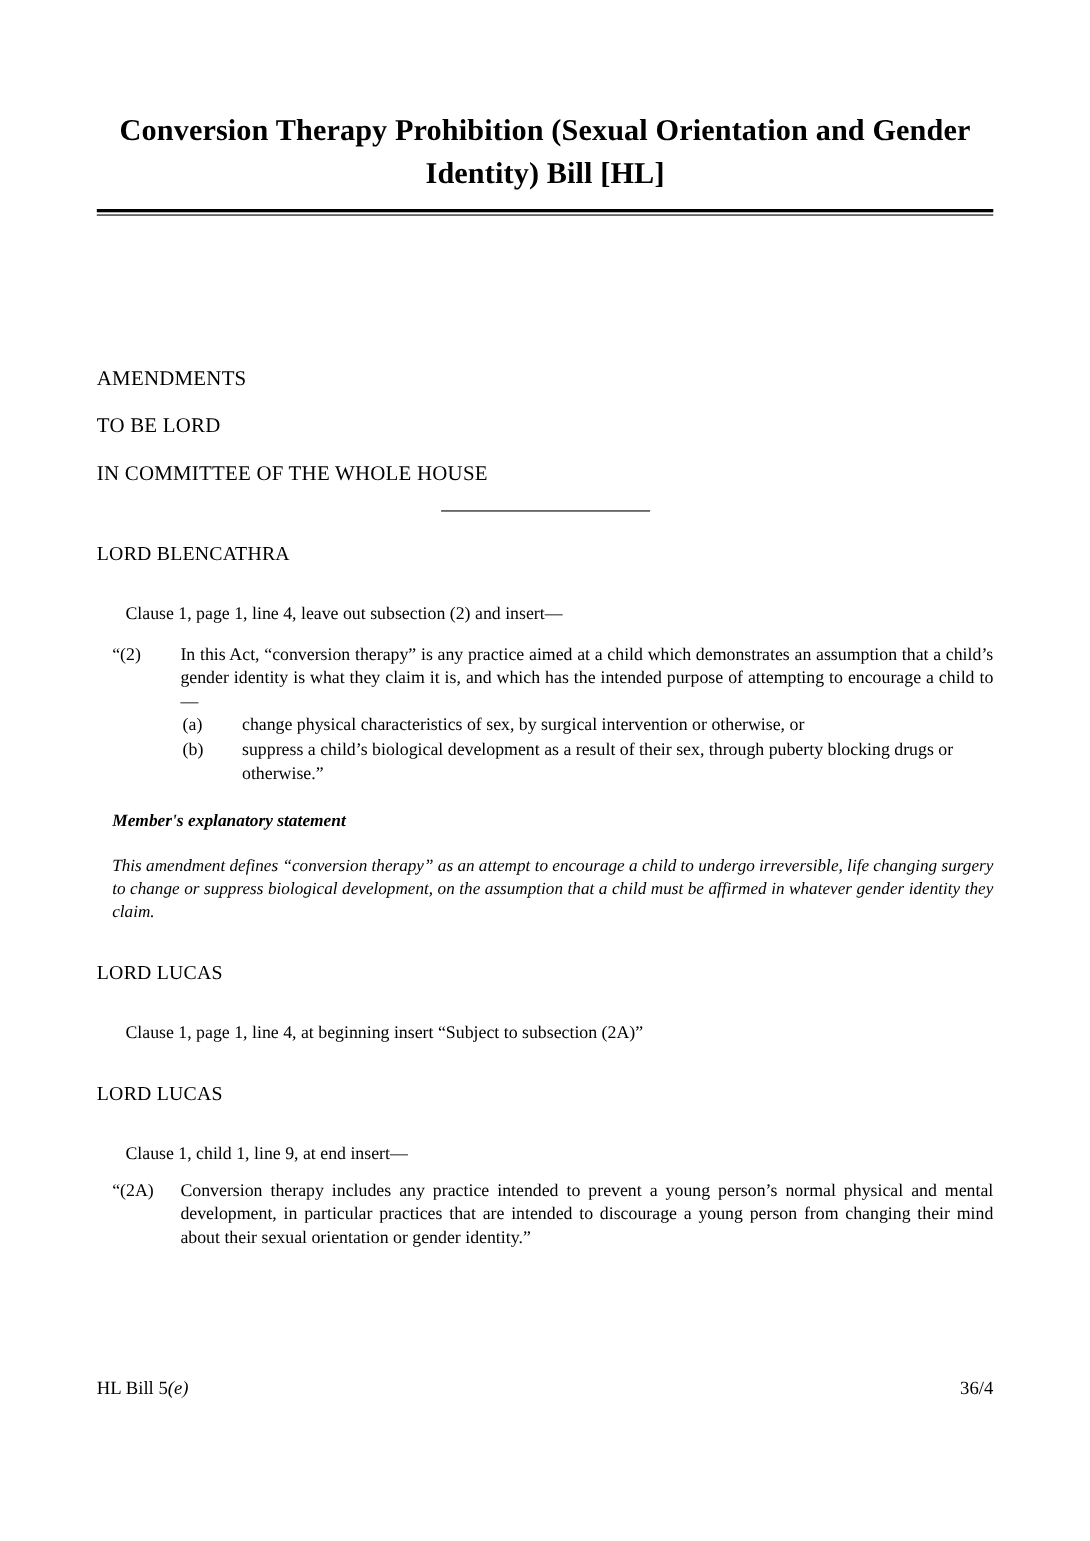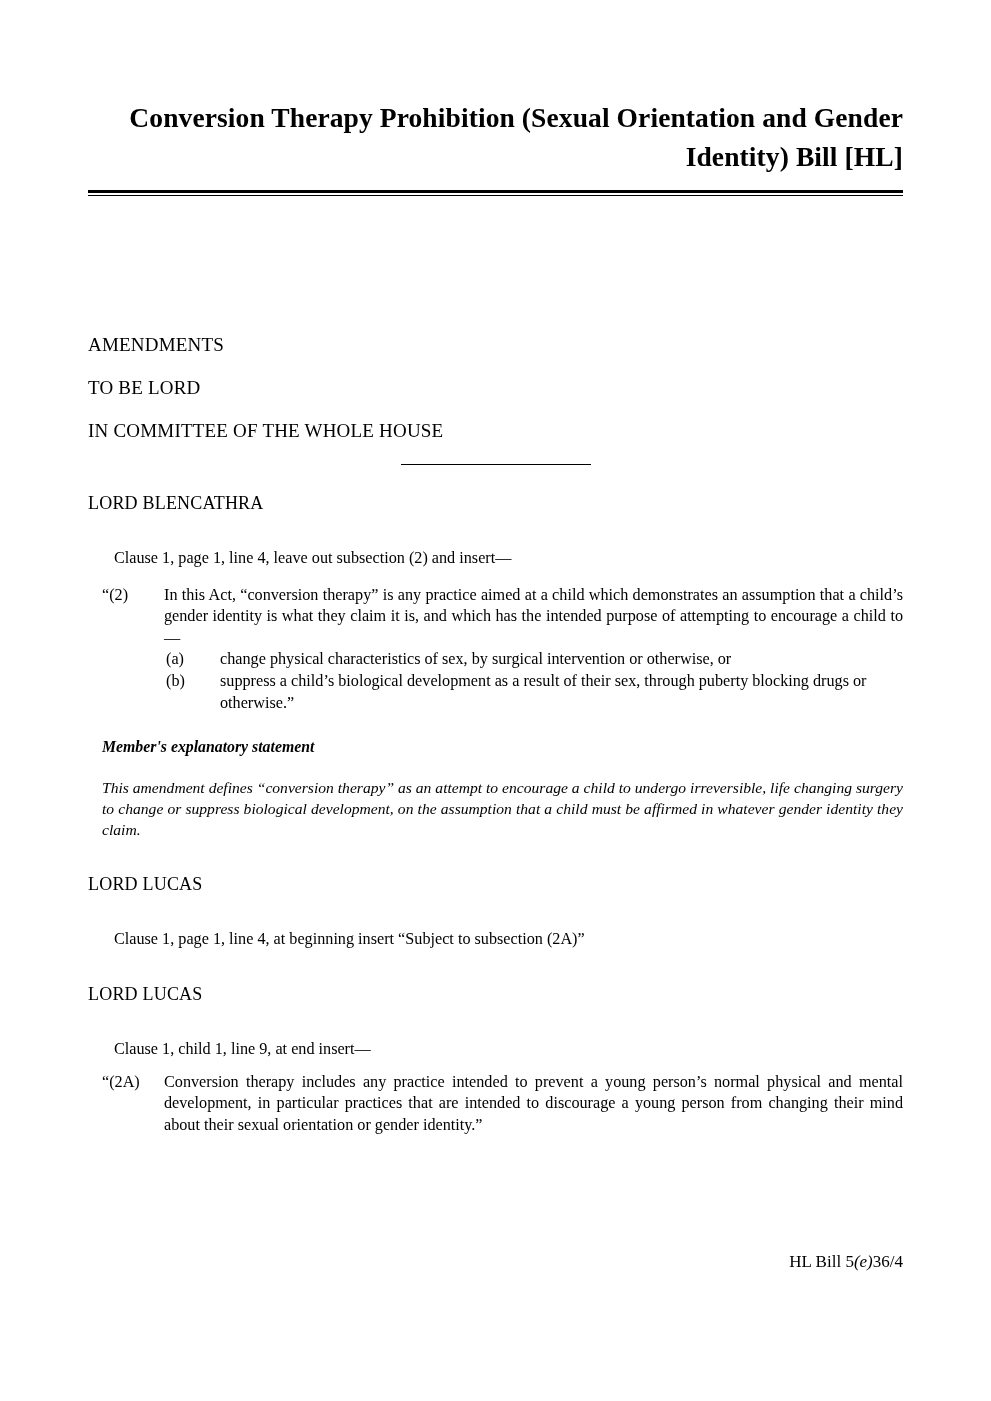--- a/index.html
+++ b/index.html
@@ -26,21 +26,21 @@
     padding: 0 88px;
   }
 
   
   .doc-title {
     margin: 0;
     padding-top: 98px;
     font-size: 27.5px;
     font-weight: bold;
     line-height: 1.42;
-    text-align: right;
+    text-align: center;
     letter-spacing: 0.1px;
   }
   .title-rule-thick {
     margin-top: 14px;
     border-top: 3px solid #000;
   }
   .title-rule-thin {
     margin-top: 2px;
     border-top: 1px solid #000;
   }
@@ -127,21 +127,21 @@
   }
 
   
   .footer {
     position: absolute;
     left: 88px;
     right: 88px;
     top: 1252px;
     font-size: 17px;
     display: flex;
-    justify-content: flex-end;
+    justify-content: space-between;
     align-items: baseline;
   }
   .footer .ital { font-style: italic; }
 
   .sp-28 { height: 28px; }
   .sp-34 { height: 34px; }
   .sp-22 { height: 22px; }
   .sp-16 { height: 16px; }
   .sp-12 { height: 12px; }
 </style>

